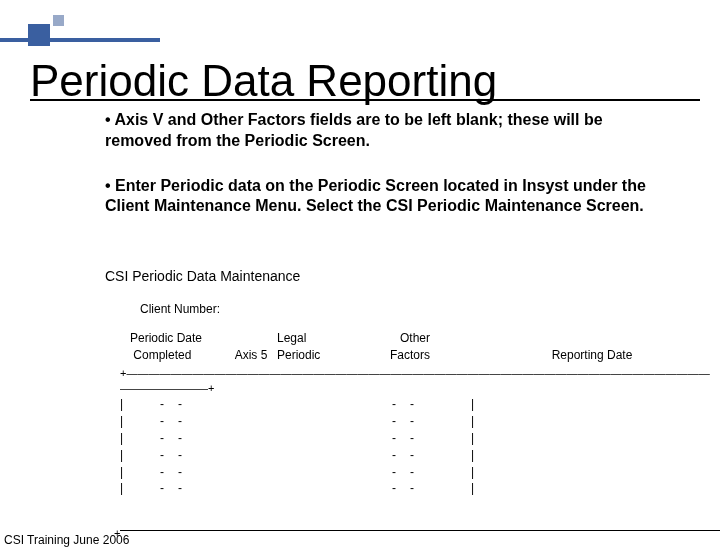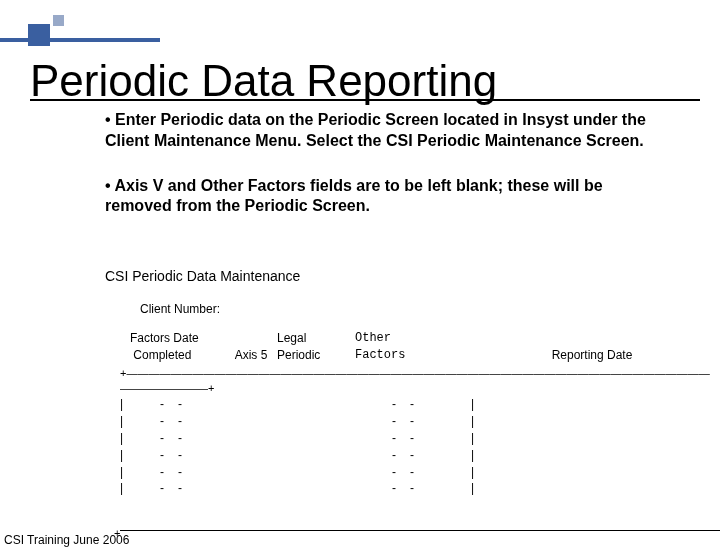--- a/index.html
+++ b/index.html
@@ -99,21 +99,21 @@
     .headers {
       display: flex;
       flex-wrap: nowrap;
     }
     .hcol {
       white-space: pre;
     }
     .h1 { width: 95px; margin-left: 10px; }
     .h2 { width: 52px; text-align: center; }
     .h3 { width: 60px; text-align: left; }
-    .h4 { width: 75px; text-align: left; margin-left: 18px; font-family: Liberation Mono, monospace;}
+    .h4 { width: 75px; text-align: right; margin-left: 18px;}
     .h5 { width: 140px; margin-left: 115px;}
     .ruleplus {
       margin-top: 2px;
       font-size: 11px;
       white-space: nowrap;
       overflow: hidden;
     }
     .ruletail {
       font-size: 11px;
       white-space: nowrap;
@@ -152,30 +152,30 @@
 <div class="deco-top">
   <div class="deco-bar"></div>
   <div class="deco-sq1"></div>
   <div class="deco-sq2"></div>
 </div>
 
 <div class="title">Periodic Data Reporting</div>
 <div class="underline"></div>
 
 <div class="bullets">
+  <p>• <span>Axis V and Other Factors fields are to be left blank; these will be removed from the Periodic Screen.</span></p>
   <p>• <span>Enter Periodic data on the Periodic Screen located in Insyst under the Client Maintenance Menu.   Select the CSI Periodic Maintenance Screen.</span></p>
-  <p>• <span>Axis V and Other Factors fields are to be left blank; these will be removed from the Periodic Screen.</span></p>
 </div>
 
 <div class="subhead">CSI Periodic Data Maintenance</div>
 <div class="client-num">Client Number:</div>
 
 <div class="table-area">
   <div class="headers">
-    <div class="hcol h1">Factors Date</div>
+    <div class="hcol h1">Periodic Date</div>
     <div class="hcol h2"></div>
     <div class="hcol h3">Legal</div>
     <div class="hcol h4">Other</div>
   </div>
   <div class="headers">
     <div class="hcol h1"> Completed</div>
     <div class="hcol h2">Axis 5</div>
     <div class="hcol h3">Periodic</div>
     <div class="hcol h4">Factors</div>
     <div class="hcol h5">  Reporting Date</div>

